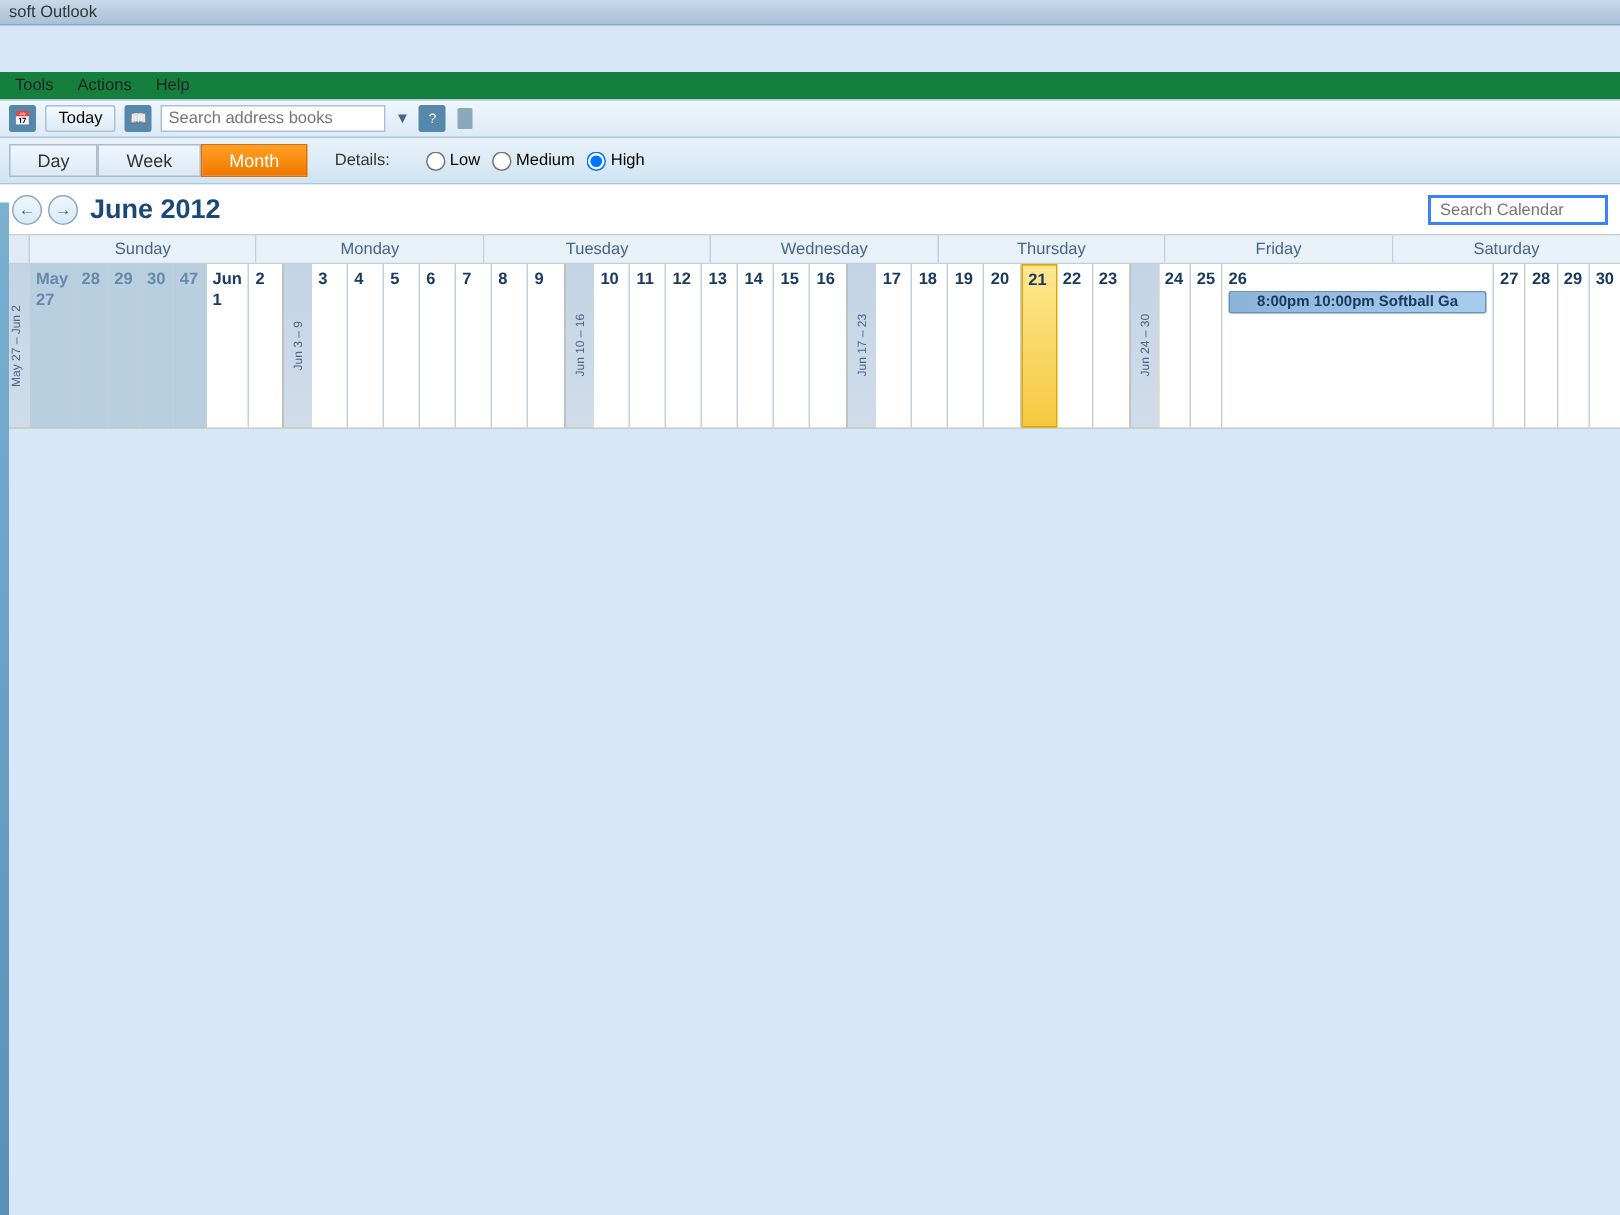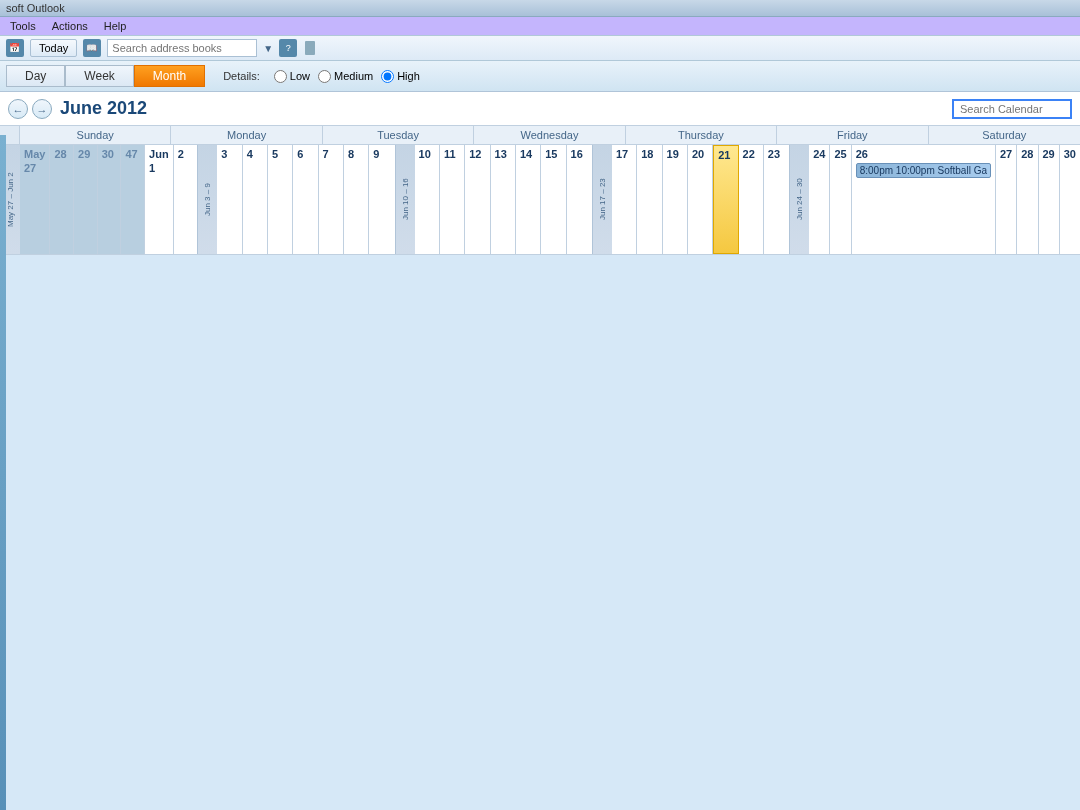--- a/index.html
+++ b/index.html
@@ -14,25 +14,26 @@
     
     #title-bar {
       background: linear-gradient(to bottom, #c8d8e8, #a8c0d8);
       padding: 2px 6px;
       font-size: 11px;
       color: #333;
       border-bottom: 1px solid #8aaabf;
     }
     
     #menu-bar {
-      background: #c4b5fd;
+      background: #15803d;
       display: flex;
       gap: 12px;
       padding: 2px 8px;
       border-bottom: 1px solid #b0c8d8;
+      margin-top: 31px;
     }
     #menu-bar span {
       cursor: pointer;
       font-size: 11px;
       color: #222;
       padding: 1px 2px;
     }
     
     #toolbar {
       background: linear-gradient(to bottom, #f0f6fc, #ddeaf6);
@@ -92,21 +93,21 @@
     }
     .details-label {
       margin-left: 18px;
       font-size: 11px;
       color: #333;
     }
     .radio-group {
       display: flex;
       align-items: flex-end;
       gap: 8px;
-      margin-left: 14px;
+      margin-left: 24px;
     }
     .radio-item {
       display: flex;
       align-items: center;
       gap: 3px;
       font-size: 11px;
       cursor: pointer;
     }
     
     #cal-header {
@@ -214,28 +215,29 @@
       font-weight: bold;
     }
     .day-cell.prev-month .day-num,
     .day-cell.next-month .day-num {
       color: #6688aa;
     }
     .event-bar {
       background: linear-gradient(to right, #8ab4d8, #a8ccee);
       border: 1px solid #6890b8;
       border-radius: 2px;
-      padding: 1px 3px;
+      padding: 1px 18px;
       font-size: 10px;
       color: #1a3a60;
       margin-top: 2px;
       cursor: pointer;
       white-space: nowrap;
       overflow: hidden;
       text-overflow: ellipsis;
+      font-weight: bold;
     }
     
     #left-stripe {
       position: absolute;
       left: 0;
       top: 135px;
       bottom: 0;
       width: 6px;
       background: linear-gradient(to bottom, #7ab0d0, #5890b8);
       z-index: 10;

